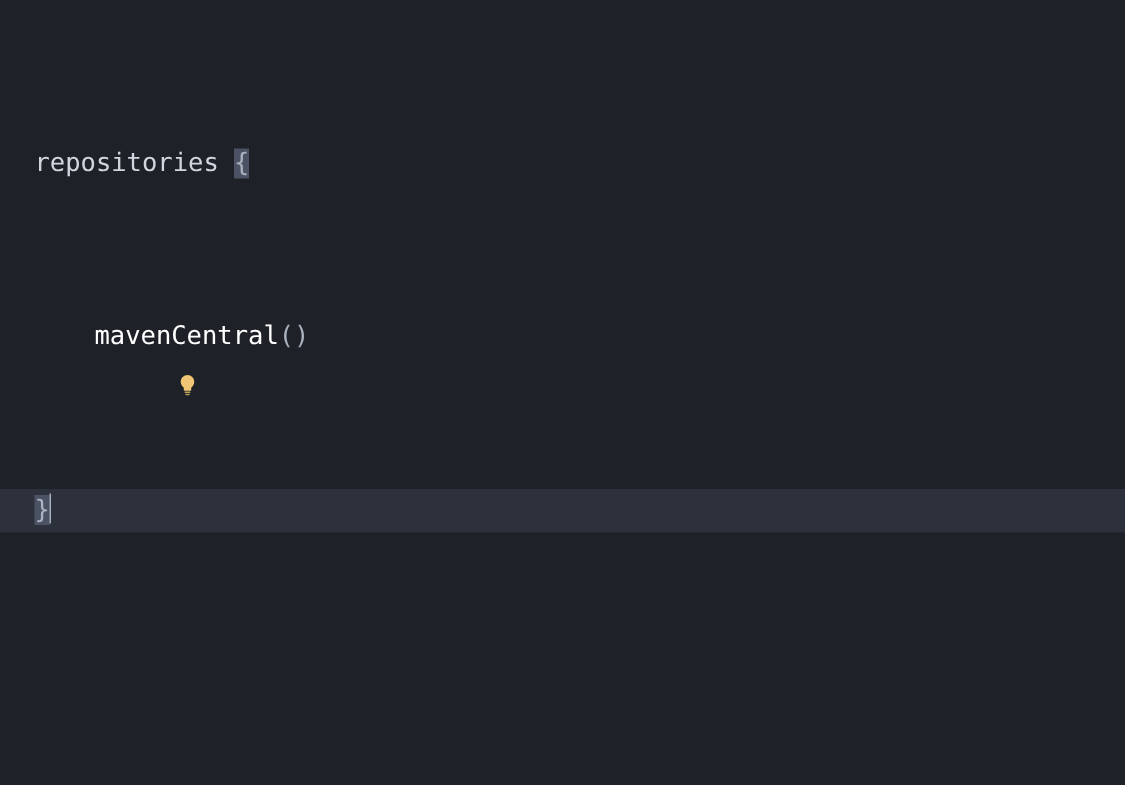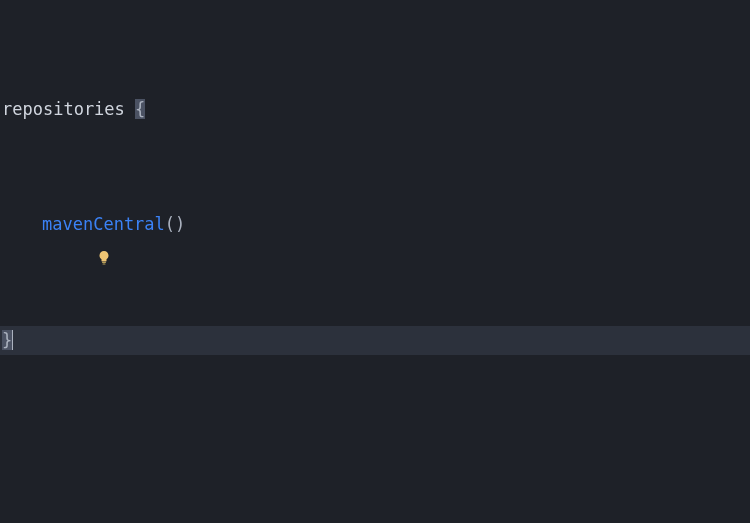--- a/index.html
+++ b/index.html
@@ -18,21 +18,21 @@
     color: #abb2bf;
     padding-top: 8px;
   }
   .editor {
     position: relative;
     white-space: pre;
   }
   .line {
     height: 29px;
     display: flex;
-    padding-left: 2px;
+    padding-left: 23px;
     position: relative;
   }
   .line.highlighted {
     background: #2c313c;
   }
   .gutter {
     width: 40px;
     display: inline-flex;
     align-items: center;
     justify-content: center;
@@ -47,21 +47,21 @@
     width: 16px;
     height: 16px;
   }
   .kw {
     color: #d0d5de;
   }
   .punct {
     color: #abb2bf;
   }
   .method {
-    color: #3b82f6;
+    color: #ffffff;
   }
   .sel-brace {
     background: #4b5263;
     color: #abb2bf;
   }
   .cursor {
     display: inline-block;
     width: 1px;
     height: 20px;
     background: #abb2bf;

